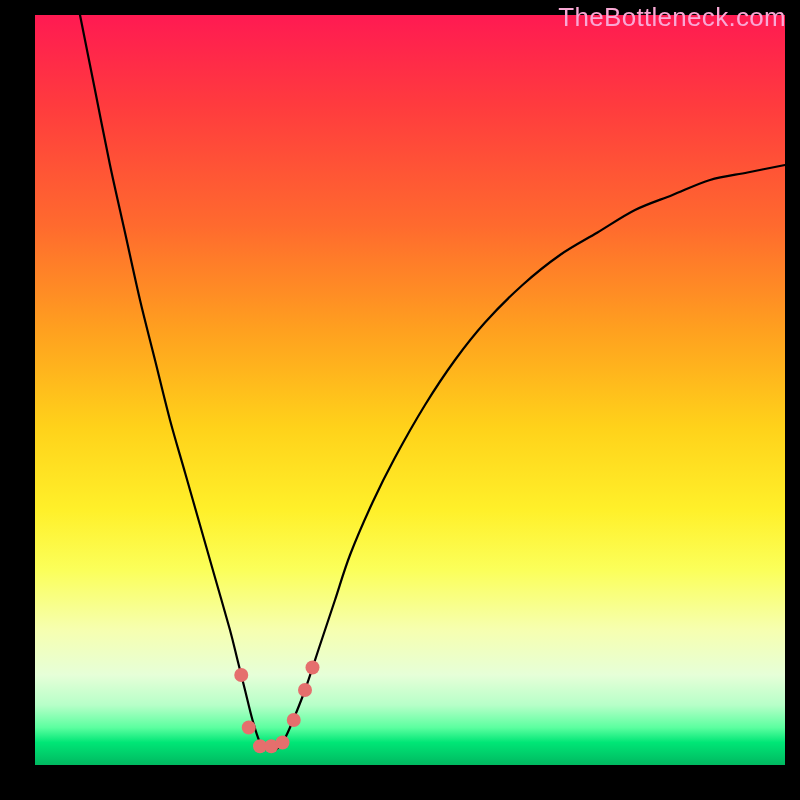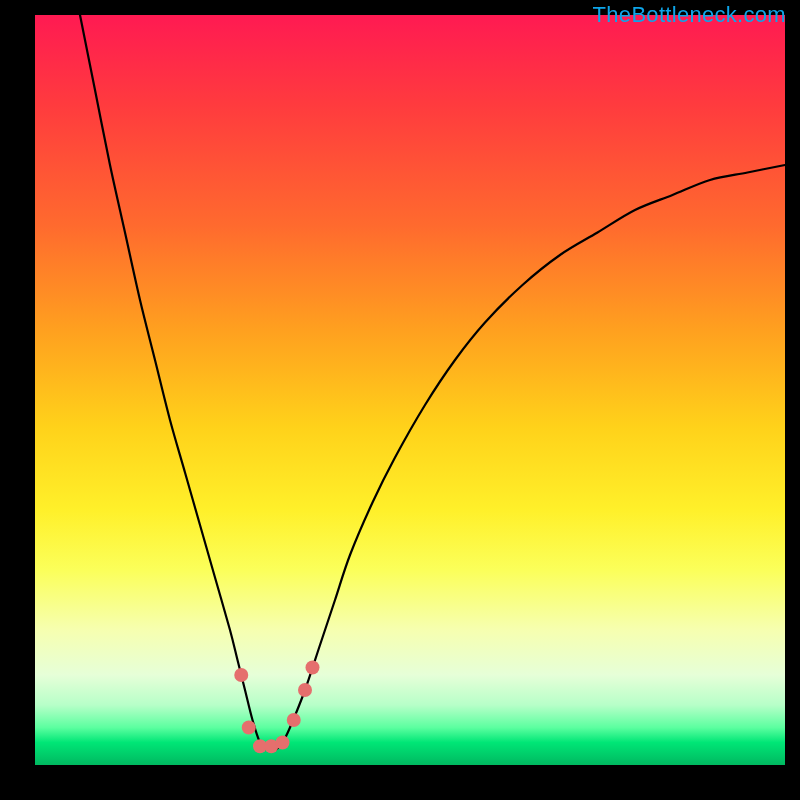--- a/index.html
+++ b/index.html
@@ -37,22 +37,22 @@
       #b7ffc8 92%,
       #5cffa0 95%,
       #00e676 97%,
       #00b860 100%
     );
   }
   .watermark {
     position: absolute;
     top: 2px;
     right: 14px;
-    color: #0ea5e9;
-    font-size: 22px;
+    color: #f9a8d4;
+    font-size: 26px;
     letter-spacing: 0.3px;
     user-select: none;
   }
   svg.curve {
     position: absolute;
     left: 0;
     top: 0;
     width: 750px;
     height: 750px;
     overflow: visible;

